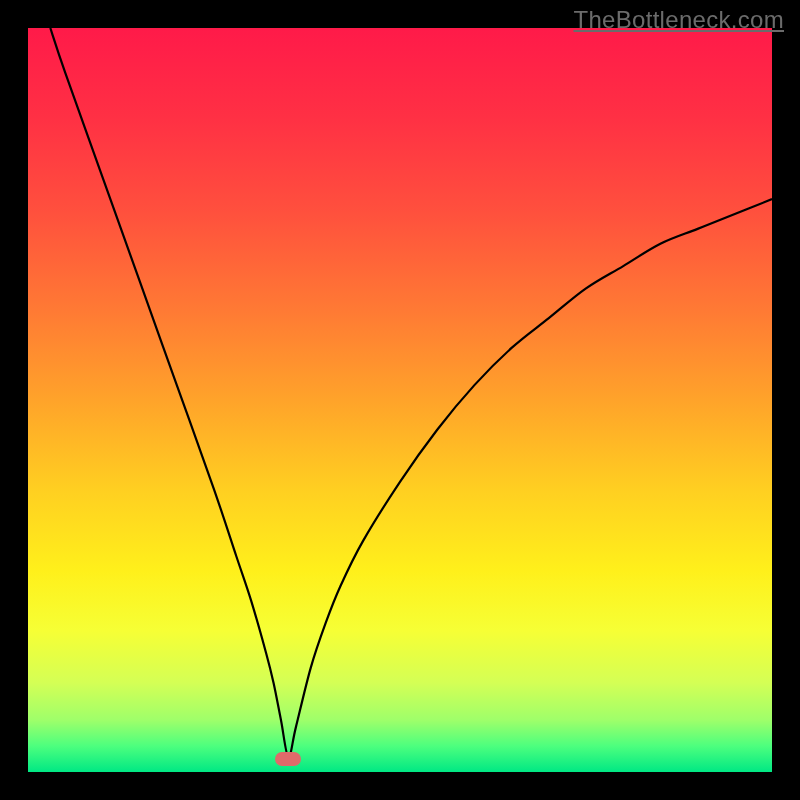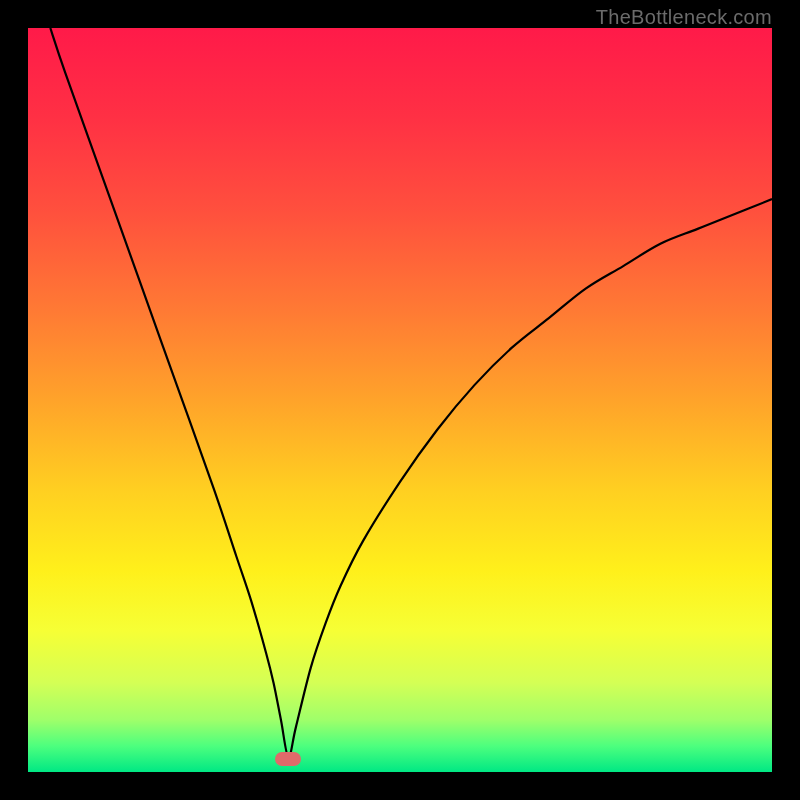--- a/index.html
+++ b/index.html
@@ -30,26 +30,27 @@
   }
   .curve-svg {
     position: absolute;
     left: 0; top: 0;
     width: 100%;
     height: 100%;
   }
   .watermark {
     position: absolute;
     top: 6px;
-    right: 28px;
+    right: 16px;
     color: #6b6b6b;
     font-family: Arial, Helvetica, sans-serif;
-    font-size: 20px;
+    font-size: 24px;
     letter-spacing: 0.3px;
     user-select: none;
+    text-decoration: underline;
   }
   .marker {
     position: absolute;
     width: 26px;
     height: 14px;
     border-radius: 7px;
     transform: translate(-50%, -50%);
   }
 </style>
 </head>

